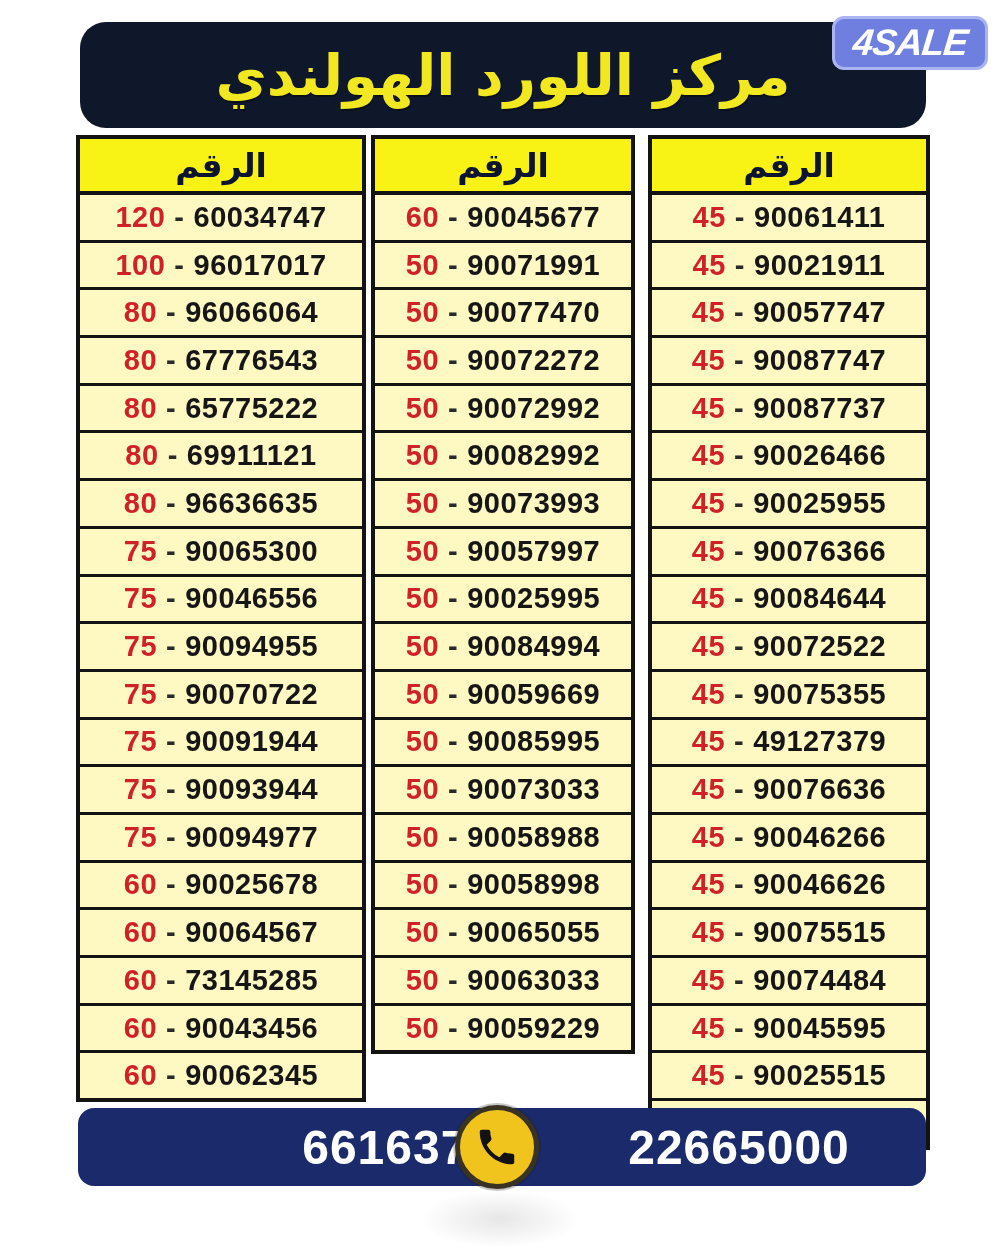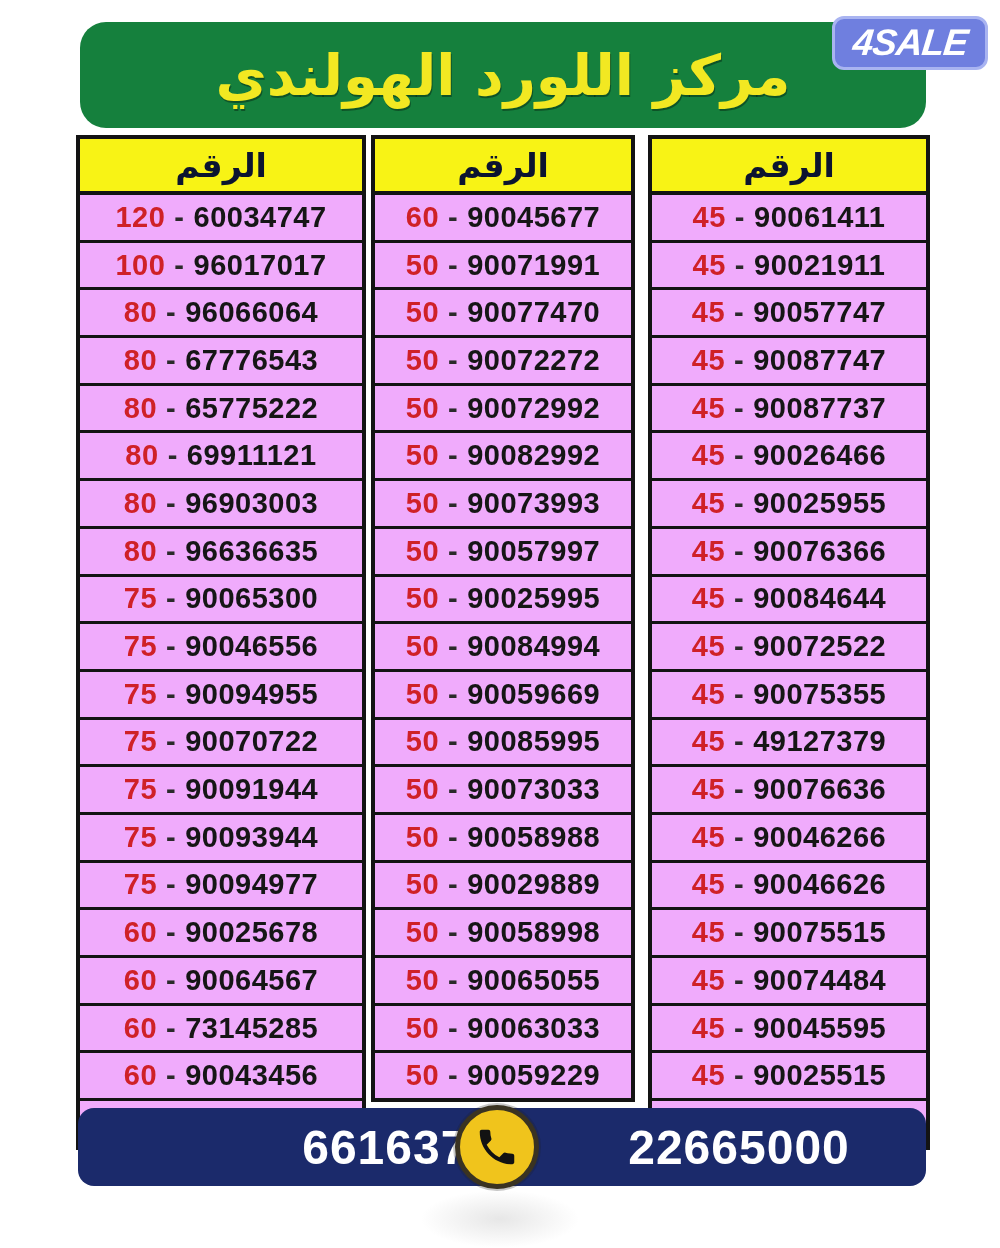--- a/index.html
+++ b/index.html
@@ -3,21 +3,21 @@
 <meta charset="utf-8">
 <style>
   html,body{margin:0;padding:0;}
   body{
     width:1000px;height:1248px;position:relative;background:#ffffff;
     font-family:"Liberation Sans", sans-serif;overflow:hidden;
   }
   
   .banner{
     position:absolute;left:80px;top:22px;width:846px;height:106px;
-    background:#15803d;border-radius:26px;
+    background:#0f172a;border-radius:26px;
     display:flex;align-items:center;justify-content:center;
   }
   .banner-title{
     font-family:"DejaVu Sans", sans-serif;
     color:#f2e822;font-weight:bold;font-size:56px;direction:rtl;
     text-shadow:1px 2px 0 rgba(0,0,0,0.35);
     letter-spacing:1px;
   }
   
   .logo{
@@ -26,21 +26,21 @@
     display:flex;align-items:center;justify-content:center;box-sizing:border-box;
     z-index:5;
   }
   .logo-text{
     color:#ffffff;font-weight:bold;font-style:italic;font-size:37px;
     letter-spacing:-1px;transform:skewX(-6deg);
   }
   
   .col-table{
     position:absolute;border-collapse:collapse;table-layout:fixed;
-    background:#f0abfc;
+    background:#fef9c3;
   }
   .col-table, .col-table th, .col-table td{border:4px solid #131313;}
   .col-table td{border-left:none;border-right:none;border-width:3px;}
   .col-table tr td:first-child{border-left:4px solid #131313;}
   .col-table tr td:last-child{border-right:4px solid #131313;}
   .col-table th{
     height:50px;background:#f8f315;
     font-family:"DejaVu Sans", sans-serif;
     color:#0c1430;font-weight:bold;font-size:33px;direction:rtl;
   }
@@ -107,23 +107,20 @@
       <tr>
         <td><span class="price">80</span><span class="sep">-</span><span class="num">67776543</span></td>
       </tr>
       <tr>
         <td><span class="price">80</span><span class="sep">-</span><span class="num">65775222</span></td>
       </tr>
       <tr>
         <td><span class="price">80</span><span class="sep">-</span><span class="num">69911121</span></td>
       </tr>
       <tr>
-        <td><span class="price">80</span><span class="sep">-</span><span class="num">96903003</span></td>
-      </tr>
-      <tr>
         <td><span class="price">80</span><span class="sep">-</span><span class="num">96636635</span></td>
       </tr>
       <tr>
         <td><span class="price">75</span><span class="sep">-</span><span class="num">90065300</span></td>
       </tr>
       <tr>
         <td><span class="price">75</span><span class="sep">-</span><span class="num">90046556</span></td>
       </tr>
       <tr>
         <td><span class="price">75</span><span class="sep">-</span><span class="num">90094955</span></td>
@@ -199,23 +196,20 @@
         <td><span class="price">50</span><span class="sep">-</span><span class="num">90059669</span></td>
       </tr>
       <tr>
         <td><span class="price">50</span><span class="sep">-</span><span class="num">90085995</span></td>
       </tr>
       <tr>
         <td><span class="price">50</span><span class="sep">-</span><span class="num">90073033</span></td>
       </tr>
       <tr>
         <td><span class="price">50</span><span class="sep">-</span><span class="num">90058988</span></td>
-      </tr>
-      <tr>
-        <td><span class="price">50</span><span class="sep">-</span><span class="num">90029889</span></td>
       </tr>
       <tr>
         <td><span class="price">50</span><span class="sep">-</span><span class="num">90058998</span></td>
       </tr>
       <tr>
         <td><span class="price">50</span><span class="sep">-</span><span class="num">90065055</span></td>
       </tr>
       <tr>
         <td><span class="price">50</span><span class="sep">-</span><span class="num">90063033</span></td>
       </tr>

